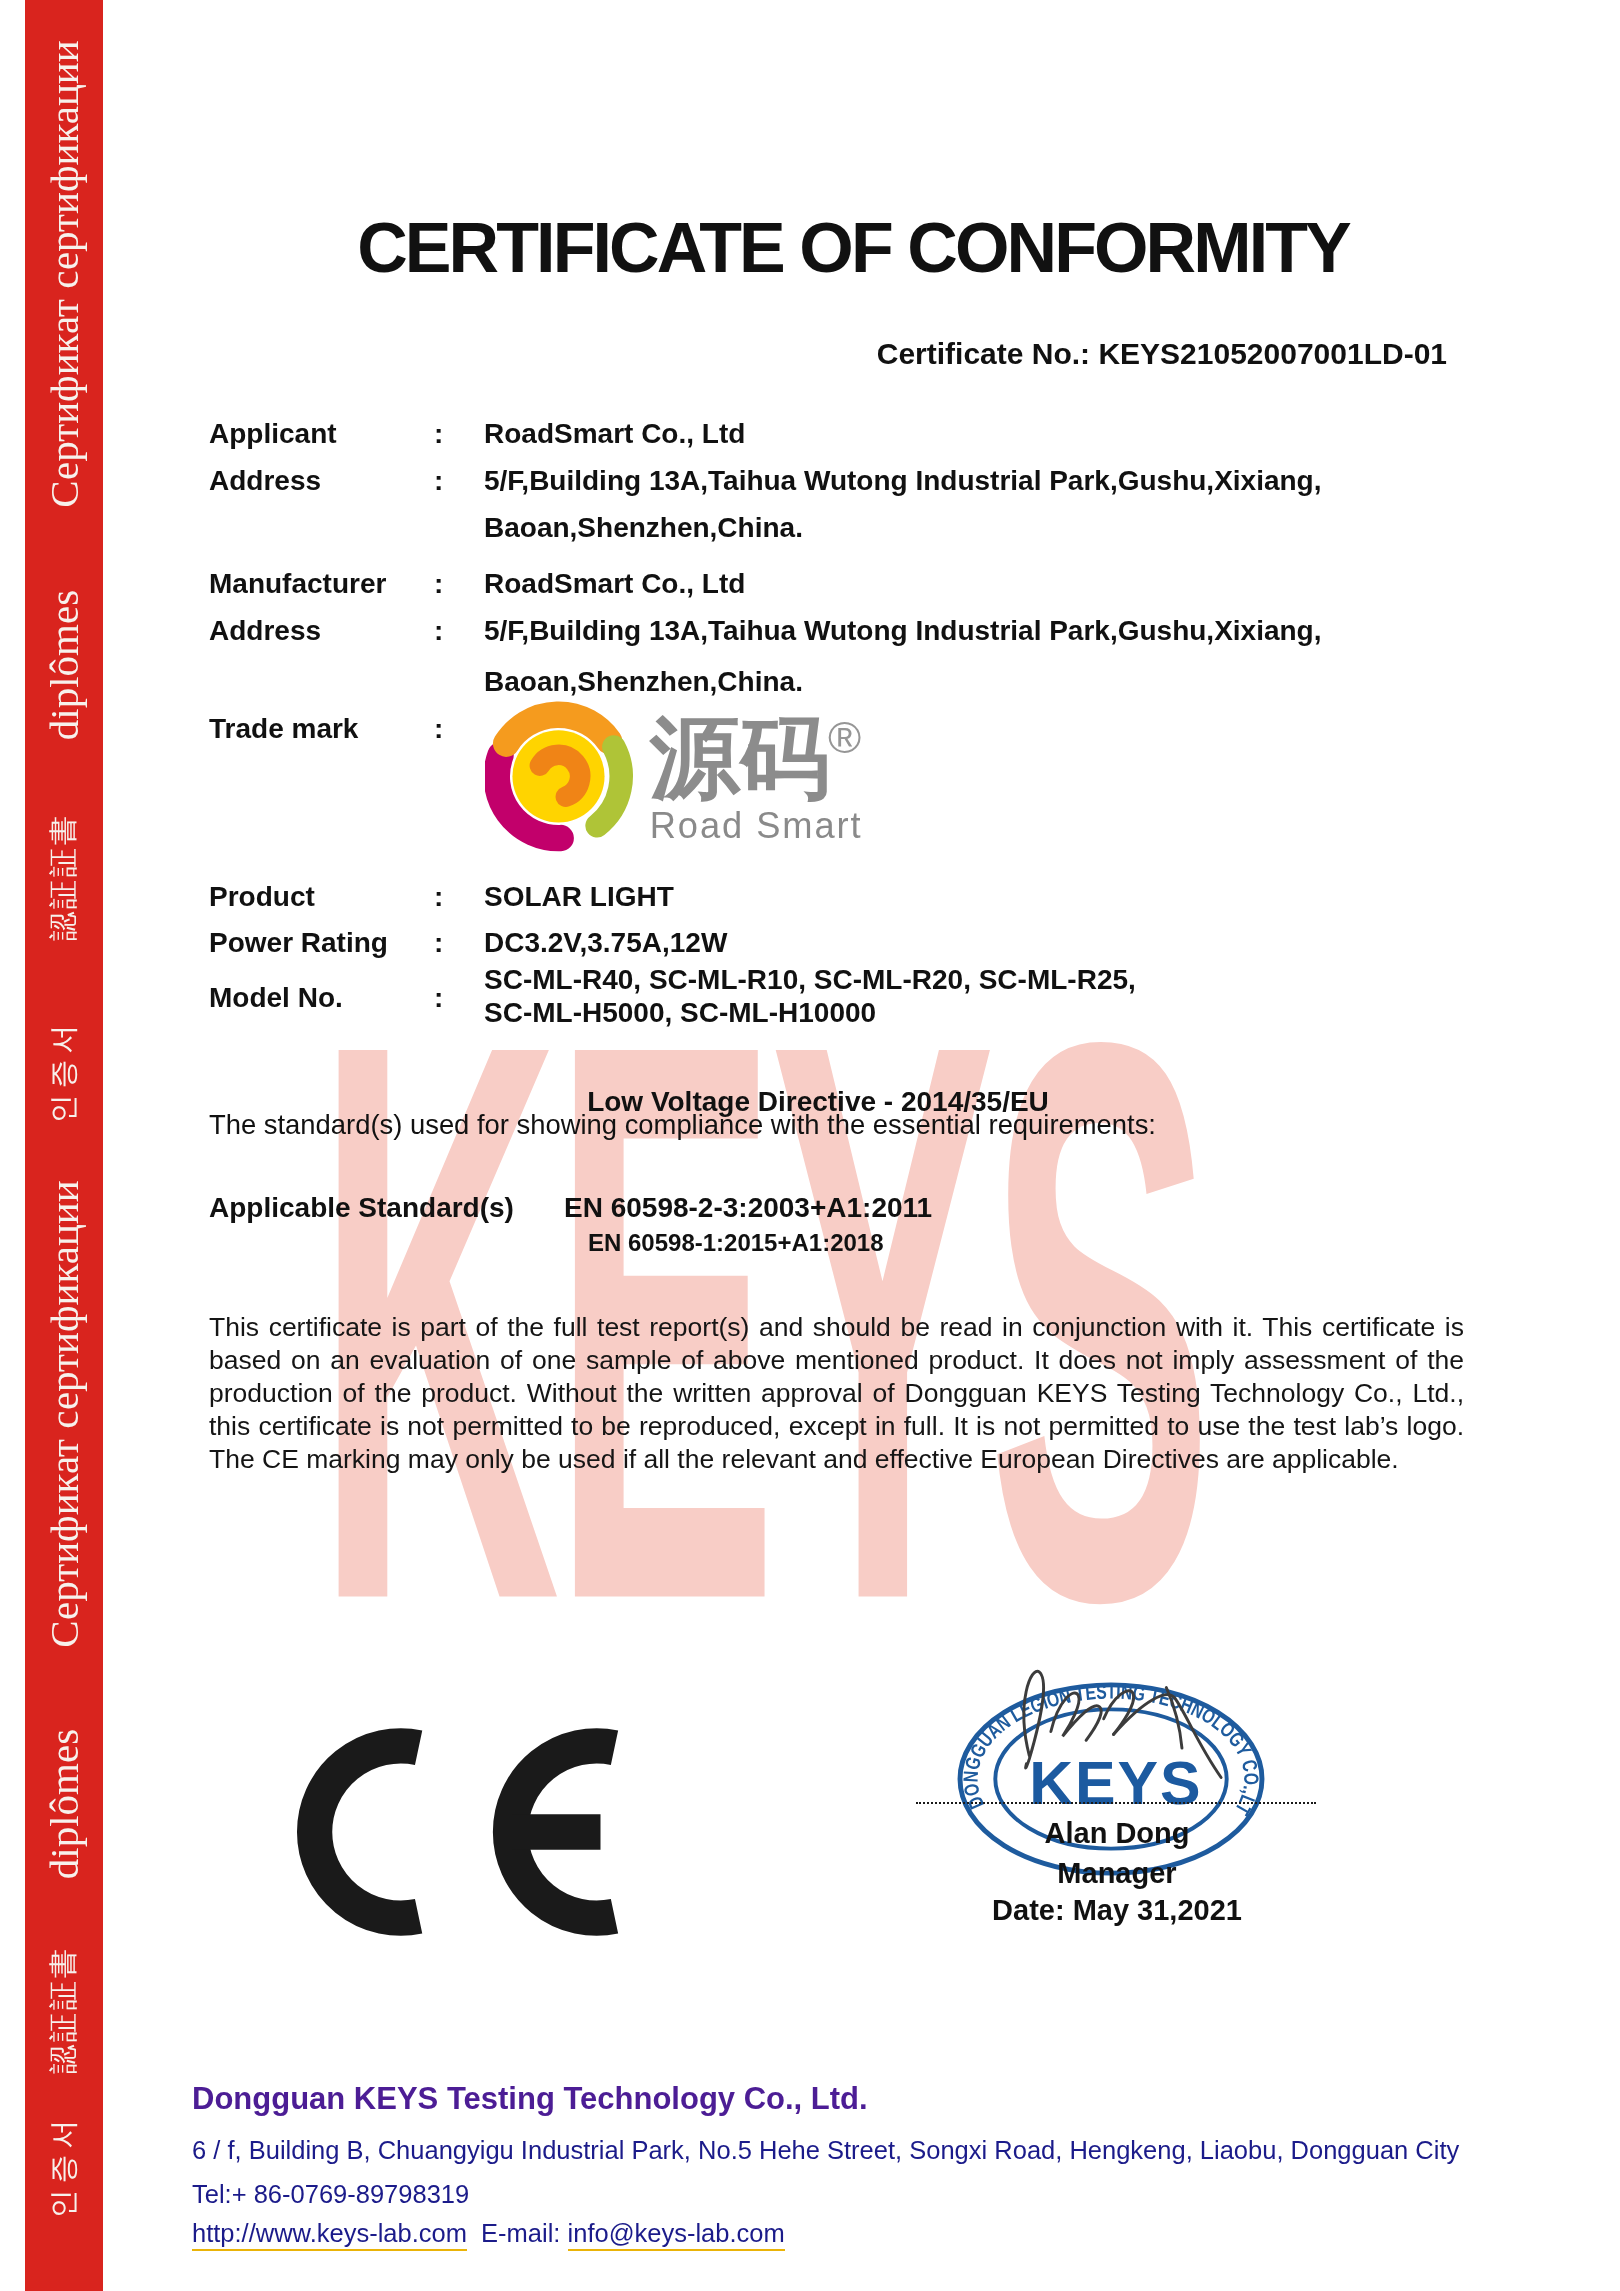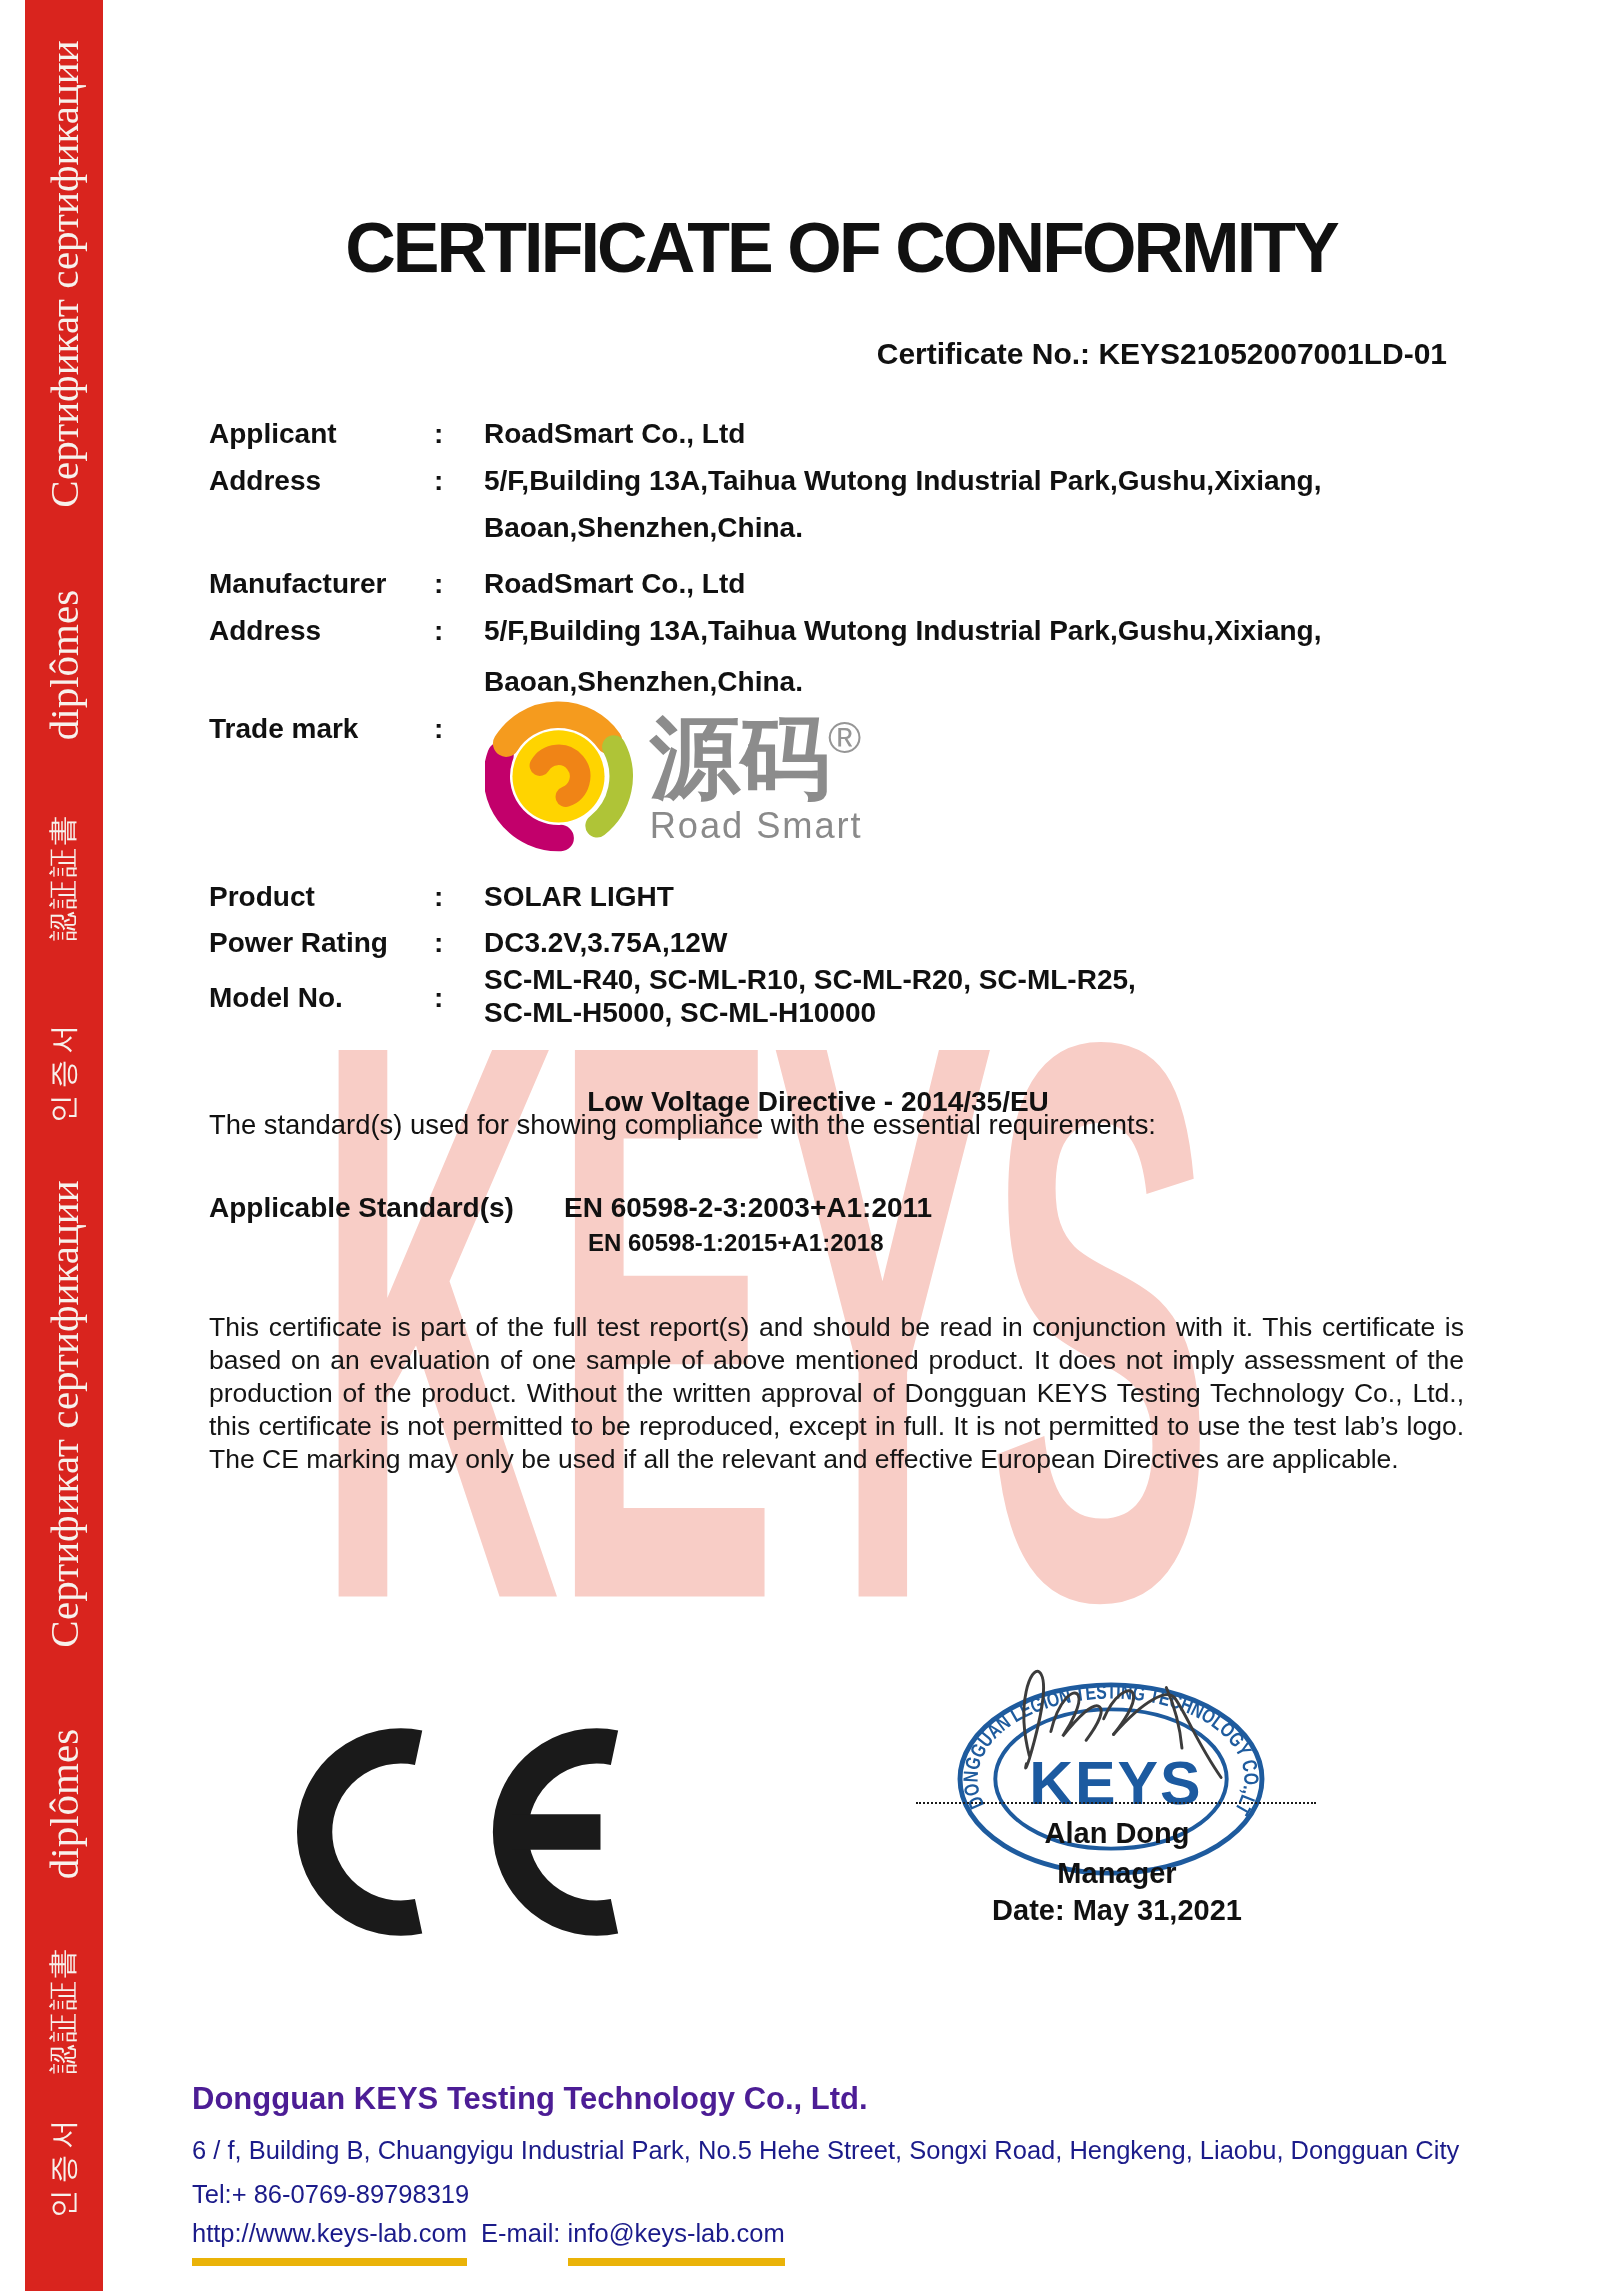--- a/index.html
+++ b/index.html
@@ -14,21 +14,21 @@
   .side-cyr{font-size:41px;}
   .side-fr{font-size:41px;}
   .side-cjk{font-size:29px;letter-spacing:2.9px;}
   .side-ko{font-size:29px;letter-spacing:5.9px;}
   
   .watermark{position:absolute;left:316px;top:861px;z-index:0;font-size:338px;font-weight:bold;
              letter-spacing:-7.8px;line-height:1.16;color:#f8cdc6;transform:scaleY(2.35);
              transform-origin:left top;white-space:nowrap;}
   
   .content{position:absolute;inset:0;z-index:1;}
-  .title{position:absolute;left:155px;top:208px;width:1372px;text-align:center;
+  .title{position:absolute;left:167px;top:208px;width:1372px;text-align:center;
          font-size:70px;font-weight:bold;letter-spacing:-2.9px;white-space:nowrap;}
   .certno{position:absolute;right:173px;top:337px;font-size:30px;font-weight:bold;white-space:nowrap;}
   .row{position:absolute;left:0;width:100%;height:41px;font-size:28px;font-weight:bold;}
   .lbl{position:absolute;left:209px;white-space:nowrap;}
   .colon{position:absolute;left:434px;}
   .val{position:absolute;left:484px;white-space:nowrap;}
   .directive-head{position:absolute;left:132px;top:1062px;width:1372px;text-align:center;
                   font-size:28px;font-weight:bold;margin-top:24px;}
   .intro{position:absolute;left:209px;top:1109px;font-size:27.4px;font-weight:normal;white-space:nowrap;}
   .std-lbl{position:absolute;left:209px;top:1192px;font-size:28px;font-weight:bold;white-space:nowrap;}
@@ -36,21 +36,21 @@
   .std2{position:absolute;left:588px;top:1229px;font-size:24px;font-weight:bold;white-space:nowrap;}
   .paragraph{position:absolute;left:209px;top:1311px;width:1255px;font-size:26.5px;line-height:33px;
              text-align:justify;color:#151515;}
   
   .dotline{position:absolute;left:916px;top:1802px;width:400px;height:0;border-top:2.9px dotted #1a1a1a;z-index:4;}
   .signer{position:absolute;left:970px;width:294px;text-align:center;font-weight:bold;font-size:29px;
           white-space:nowrap;z-index:5;}
   
   .footer-company{position:absolute;left:192px;top:2081px;font-size:31px;font-weight:bold;color:#4c1d95;white-space:nowrap;}
   .footer-line{position:absolute;left:192px;font-size:25.5px;color:#1b1b8a;white-space:nowrap;}
-  .f-link{border-bottom:8px solid #eab308;padding-bottom:11px;margin-top:16px;}
+  .f-link{border-bottom:2px solid #eab308;padding-bottom:2px;margin-top:16px;}
   svg text{font-family:"Liberation Sans","DejaVu Sans",sans-serif;}
 </style>
 </head>
 <body>
 
 <div class="page">
 
   <div class="watermark">KEYS</div>
 
   <div class="sidebar-bar">

